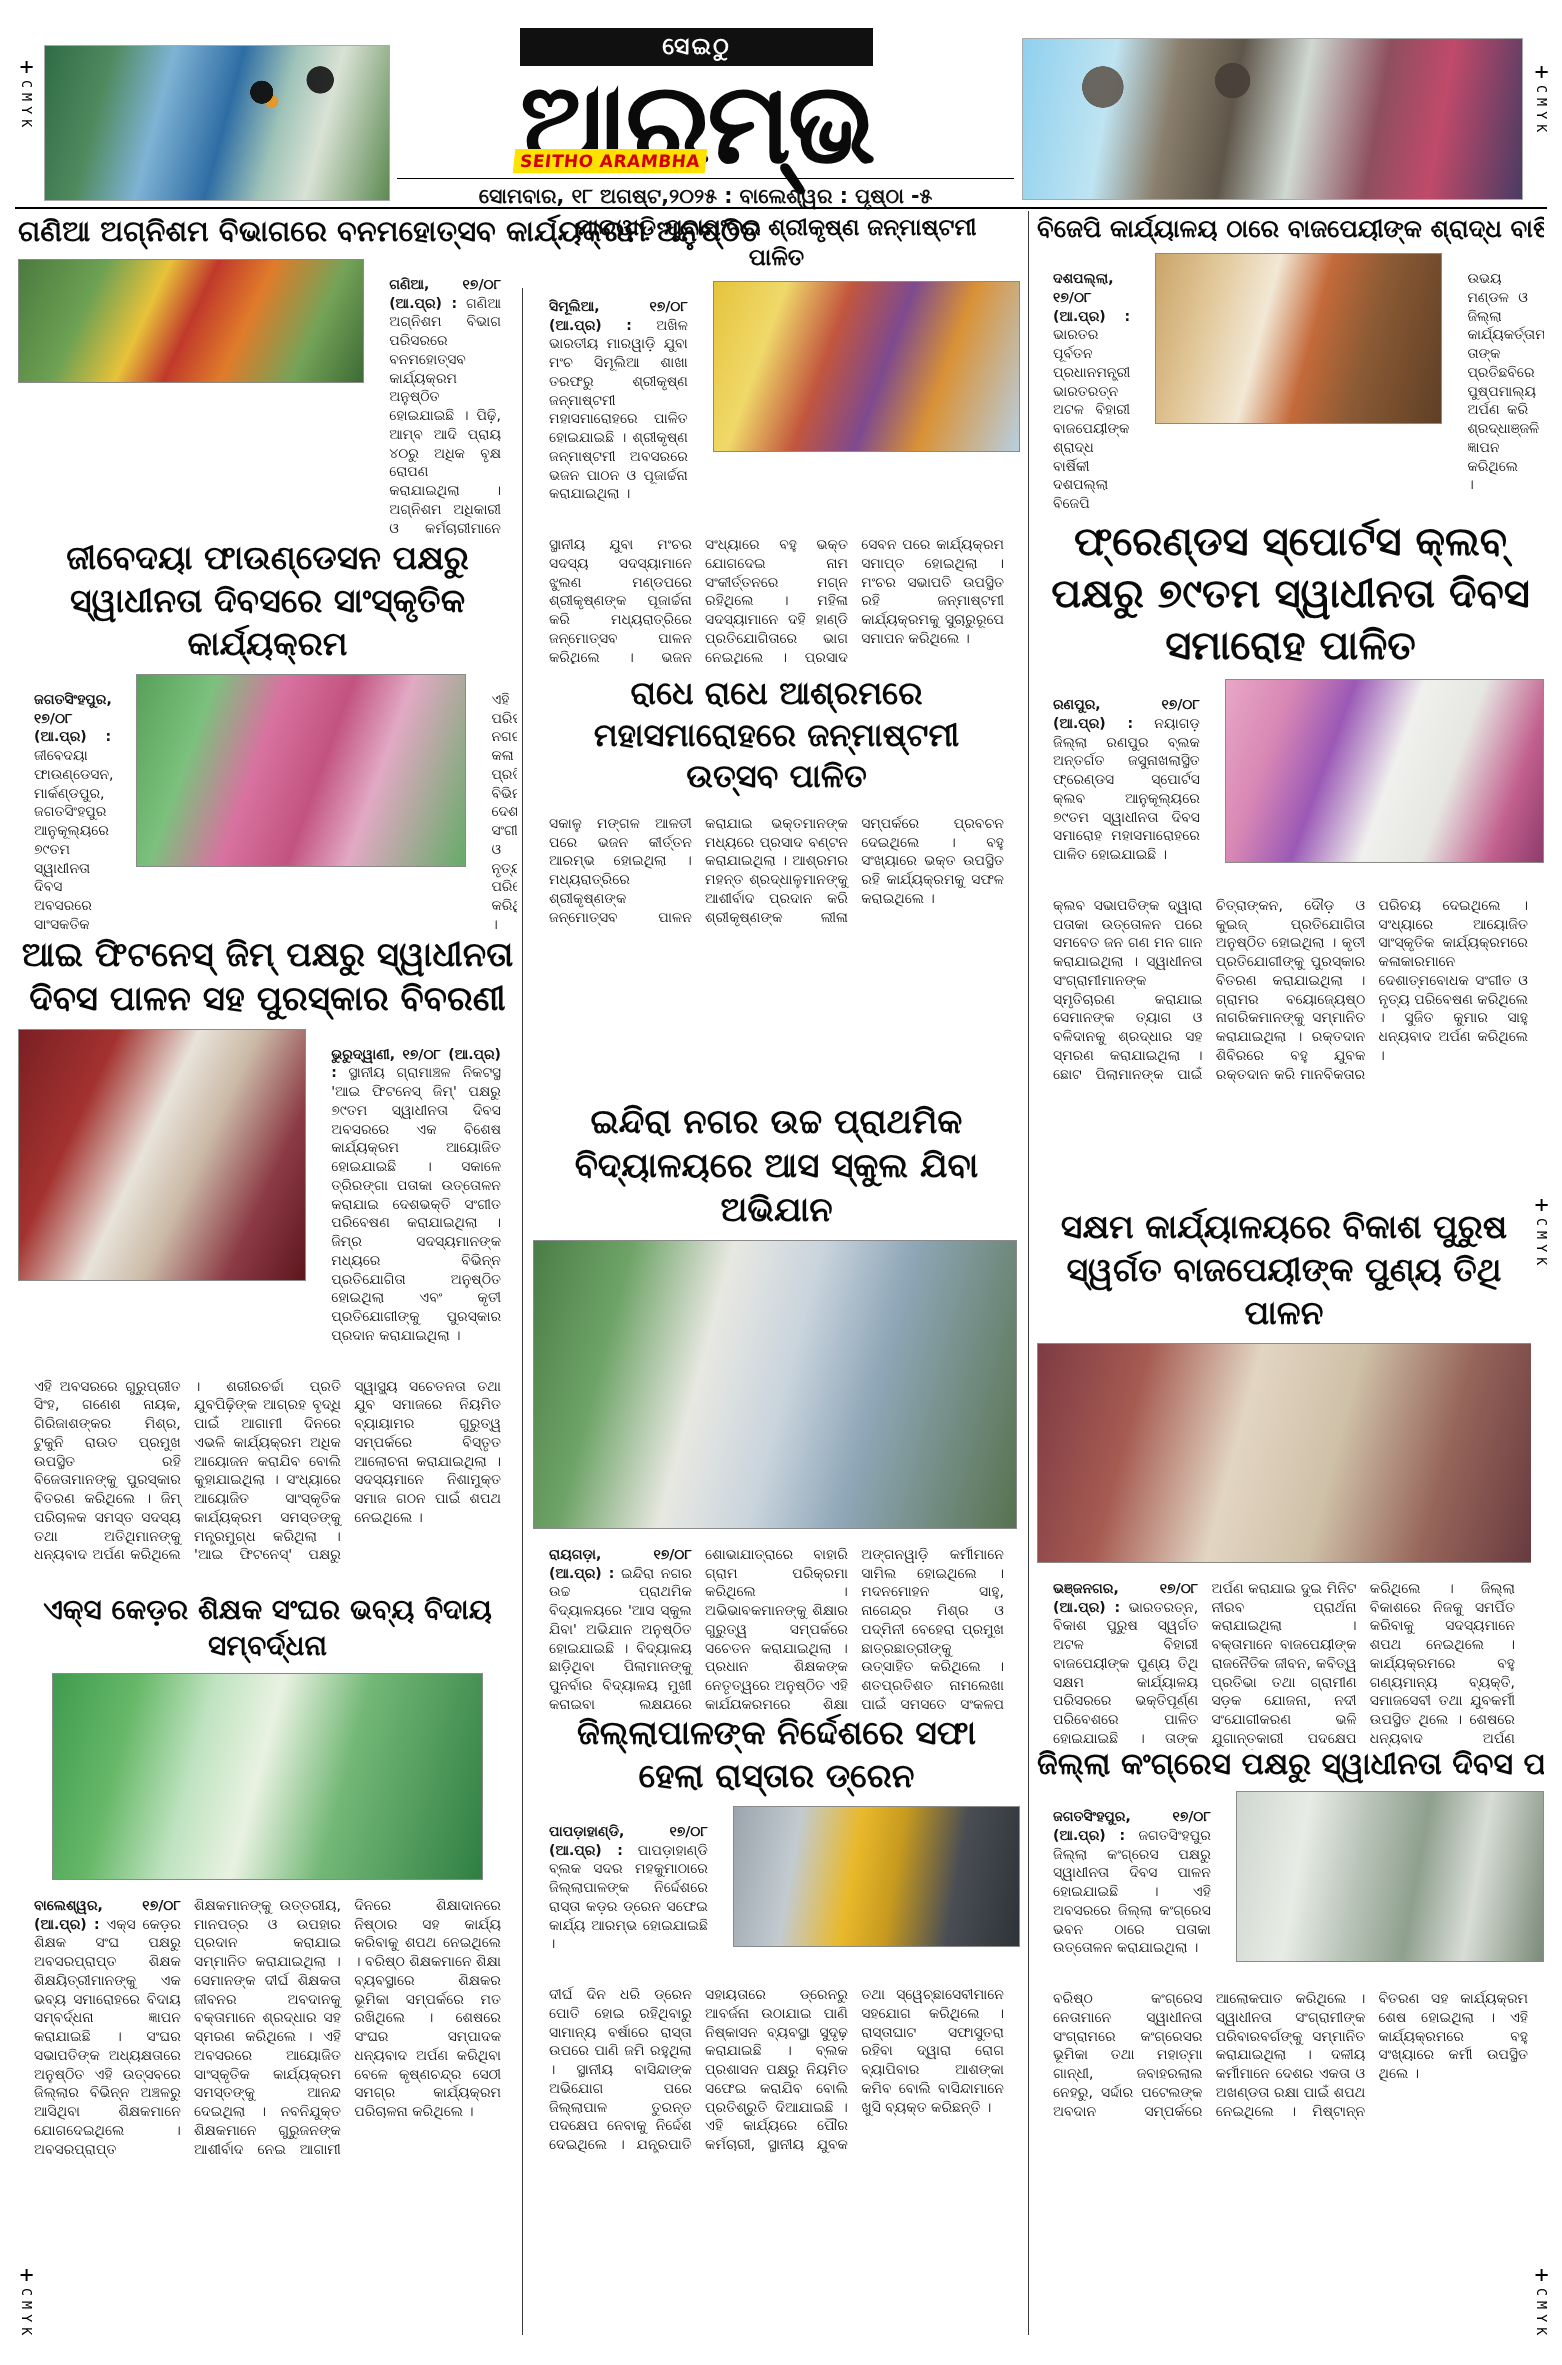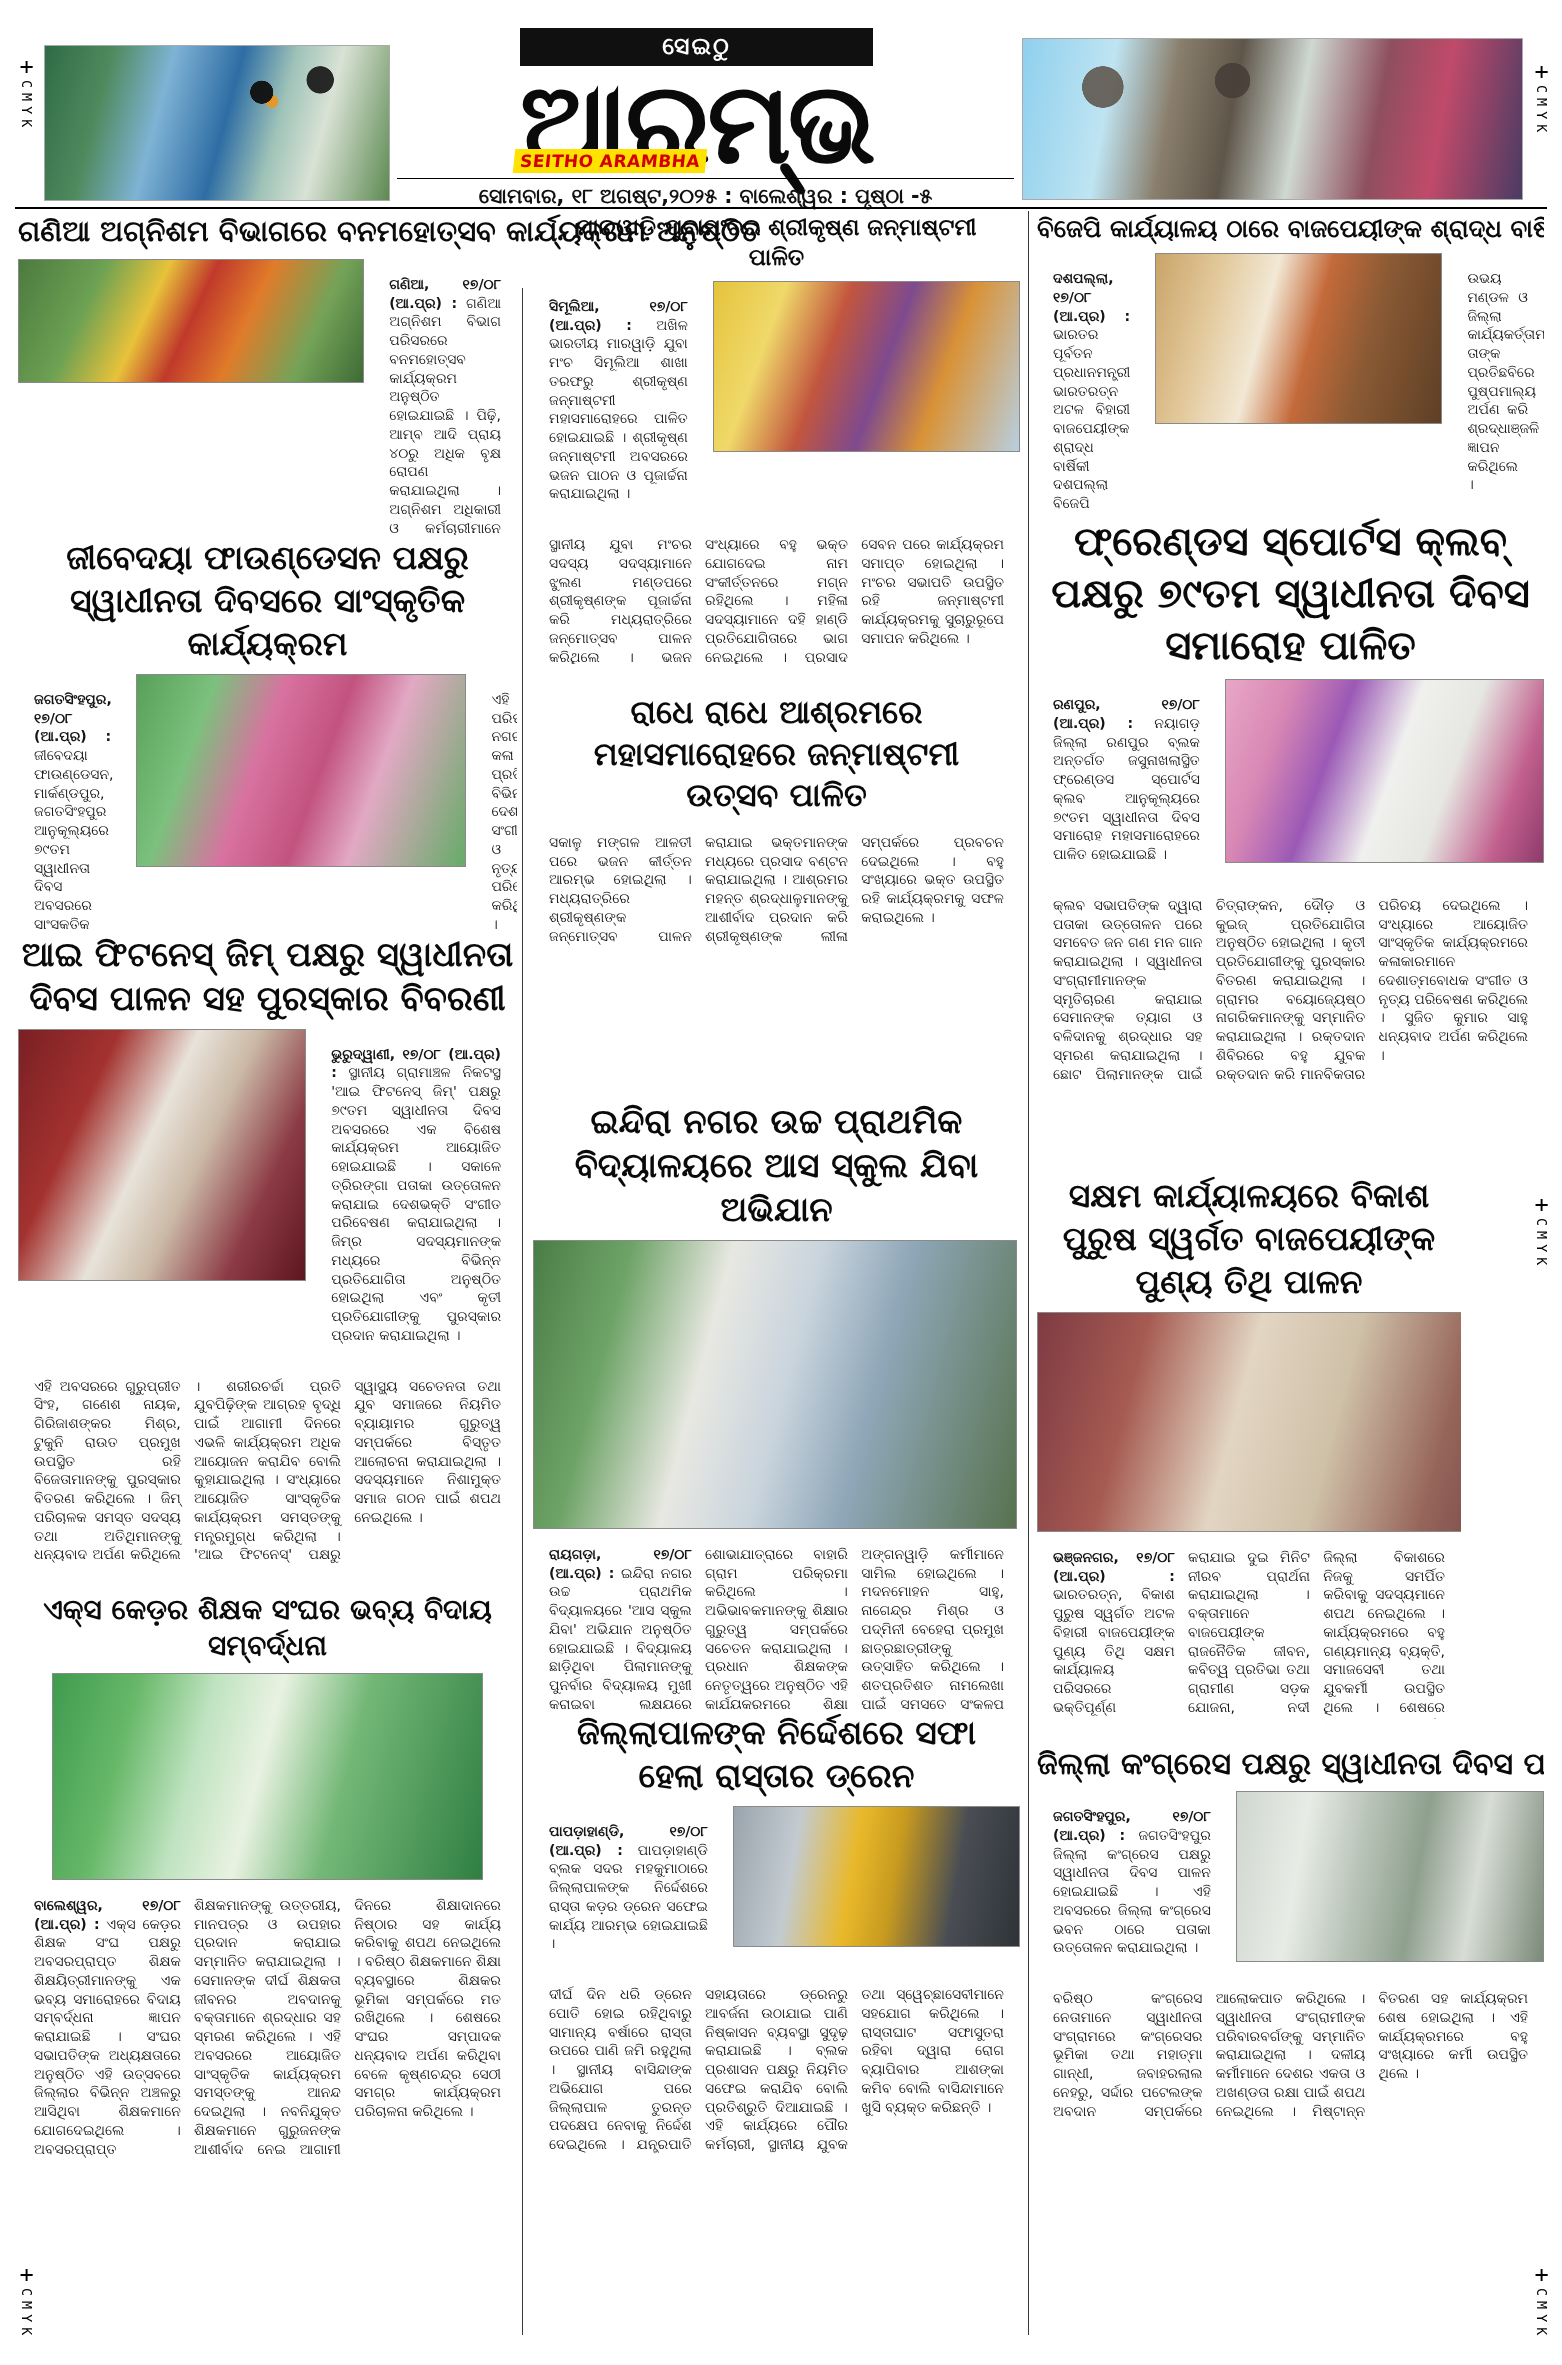--- a/index.html
+++ b/index.html
@@ -54,31 +54,31 @@
   #a1 .hl{font-size:29px;white-space:nowrap;}
   #a1 .clip{overflow:hidden;height:277px;}
   #a2{left:18px;top:537px;width:499px;height:392px;}
   #a2 .hl{font-size:33px;}
   #a3{left:18px;top:932px;width:499px;height:656px;}
   #a3 .hl{font-size:34px;}
   #a4{left:18px;top:1592px;width:499px;height:743px;}
   #a4 .hl{font-size:28px;}
   #b1{left:533px;top:213px;width:487px;height:451px;}
   #b1 .hl{font-size:23px;padding:0 31px;text-align:center;}
-  #b2{left:533px;top:692px;width:487px;height:430px;}
+  #b2{left:533px;top:673px;width:487px;height:430px;}
   #b2 .hl{font-size:32px;padding:0 20.5px;}
   #b3{left:533px;top:1099px;width:487px;height:610px;}
   #b3 .hl{font-size:34px;padding:0 15.4px;}
   #b4{left:533px;top:1712px;width:487px;height:624px;}
   #b4 .hl{font-size:33px;padding:0 36px;}
   #c1{left:1037px;top:213px;width:507px;height:300px;}
   #c1 .hl{font-size:24.6px;white-space:nowrap;}
   #c2{left:1037px;top:515px;width:507px;height:679px;}
   #c2 .hl{font-size:40px;}
-  #c3{left:1037px;top:1175px;width:424px;height:544px;}
+  #c3{left:1037px;top:1206px;width:494px;height:544px;}
   #c3 .hl{font-size:33px;}
   #c4{left:1037px;top:1744px;width:507px;height:592px;}
   #c4 .hl{font-size:30px;white-space:nowrap;}
   
   .p-a1{width:344px;height:122px;background:linear-gradient(115deg,#4c7a3f 0%,#6da153 22%,#e8c23a 38%,#c0392b 50%,#e07b2a 64%,#74a358 82%,#3e6b35 100%);}
   .p-a2{width:328px;height:191px;background:linear-gradient(110deg,#58a05a 0%,#7bc17d 20%,#d872a0 38%,#c2537f 55%,#e2a9c4 70%,#66ab68 100%);}
   .p-a3{width:286px;height:250px;background:linear-gradient(115deg,#7a1f24 0%,#a3322f 25%,#e8e3da 45%,#cbb9a6 60%,#8c3b46 80%,#5d161d 100%);}
   .p-a4{width:429px;height:205px;margin:0 auto;background:linear-gradient(105deg,#3f9b4f 0%,#67b868 18%,#bfe3c0 34%,#e9f2e2 48%,#74b877 66%,#2f7f42 100%);}
   .p-b1{width:305px;height:169px;background:linear-gradient(110deg,#e5c33c 0%,#f0d96a 20%,#c2563e 38%,#7e4a8e 55%,#d99236 72%,#b8cfe0 100%);}
   .p-b2{width:273px;height:215px;background:linear-gradient(100deg,#a8c8e0 0%,#d8e6ef 22%,#e8e4d8 40%,#b9b2a4 58%,#8f8878 76%,#6f6a5e 100%);}

